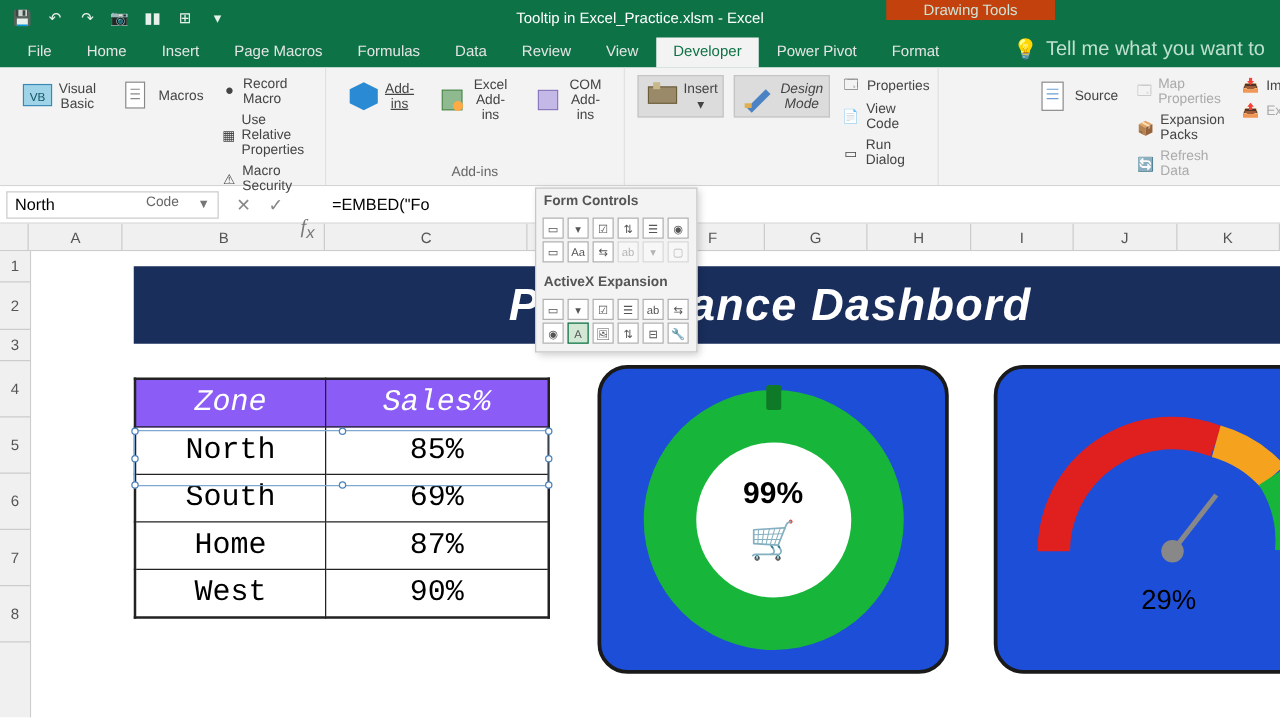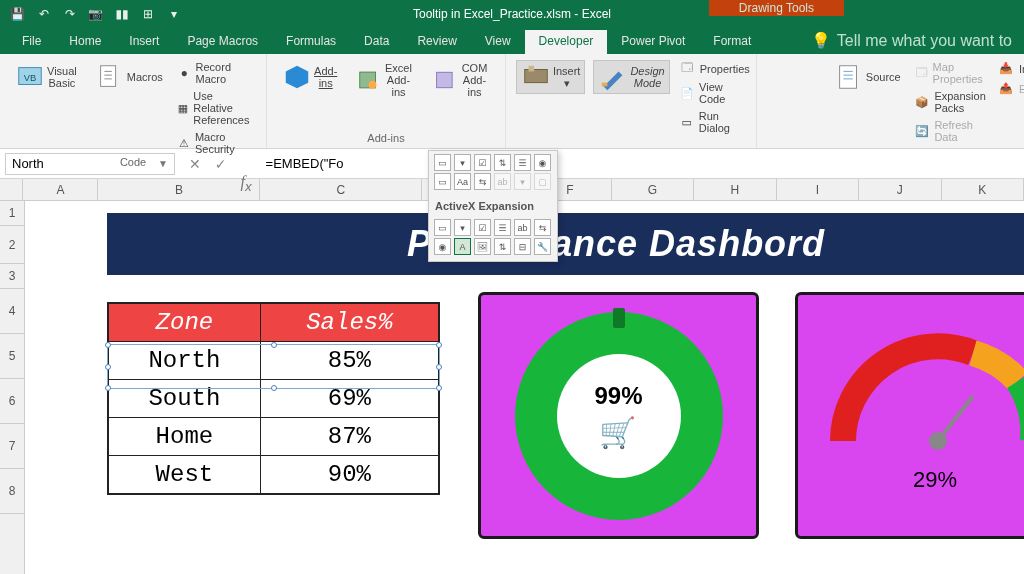--- a/index.html
+++ b/index.html
@@ -59,28 +59,28 @@
   .row-h:nth-child(2){height:38px;}
   .row-h:nth-child(3){height:25px;}
 
   .sheet { flex:1; position:relative; background:#fff; }
 
   
   .banner { position:absolute; left:82px; top:12px; right:0; height:62px; background:#1a2e5c; color:#fff; font-size:36px; font-weight:bold; font-style:italic; display:flex; align-items:center; padding-left:300px; letter-spacing:1px;}
 
   
   .mini-tbl { position:absolute; left:82px; top:101px; width:333px; border:2px solid #222; border-collapse:collapse; }
-  .mini-tbl th { background:#ef4444; color:#fff; font-family:'Courier New',monospace; font-size:24px; padding:5px; border:1px solid #222; font-weight:normal; font-style:italic;}
+  .mini-tbl th { background:#8b5cf6; color:#fff; font-family:'Courier New',monospace; font-size:24px; padding:5px; border:1px solid #222; font-weight:normal; font-style:italic;}
   .mini-tbl td { font-family:'Courier New',monospace; font-size:24px; text-align:center; padding:5px; border:1px solid #222; }
   
   .sel-box { position:absolute; border:1px solid #7da9d1; }
   .sel-box .hdl { position:absolute; width:6px; height:6px; background:#fff; border:1px solid #4c82bc; border-radius:50%; }
 
   
-  .card { position:absolute; border:3px solid #1a1a1a; border-radius:6px; background:#d946ef; }
+  .card { position:absolute; border:3px solid #1a1a1a; border-radius:24px; background:#1d4ed8; }
   .donut-card { left:453px; top:91px; width:281px; height:247px; display:flex; align-items:center; justify-content:center; }
   .donut { width:208px; height:208px; border-radius:50%; background:#17b63a; position:relative; display:flex; align-items:center; justify-content:center;}
   .donut::after{ content:""; position:absolute; width:124px; height:124px; background:#fff; border-radius:50%;}
   .donut .notch{ position:absolute; top:-4px; left:50%; transform:translateX(-50%); width:12px; height:20px; background:#0e7a28; border-radius:2px; z-index:2;}
   .donut-center{ position:absolute; z-index:3; text-align:center; font-weight:bold; font-size:24px;}
   .cart-ic{ font-size:30px; display:block; margin-top:5px;}
 
   
   .gauge-card { left:770px; top:91px; width:280px; height:247px; }
   .gauge-svg{ position:absolute; top:26px; left:25px; }
@@ -141,21 +141,21 @@
           </svg>
         <span>Macros</span>
       </div>
       <div class="list-btns">
         <div class="list-btn">
             <span class="sm-ic">⏺</span>
             <span>Record Macro</span>
           </div>
         <div class="list-btn">
             <span class="sm-ic">▦</span>
-            <span>Use Relative References</span>
+            <span>Use Relative Properties</span>
           </div>
         <div class="list-btn">
             <span class="sm-ic">⚠</span>
             <span>Macro Security</span>
           </div>
       </div>
     </div>
     <div class="group-label">Code</div>
   </div>
 
@@ -253,20 +253,21 @@
         <div class="list-btn disabled">
             <span class="sm-ic">📤</span>
             <span>Export</span>
           </div>
       </div>
     </div>
   </div>
 </div>
 
 <div class="controls-dd">
+  <div class="hdr">Form Controls</div>
   <div class="grid">
     <div class="cell">▭</div>
     <div class="cell">▾</div>
     <div class="cell">☑</div>
     <div class="cell">⇅</div>
     <div class="cell">☰</div>
     <div class="cell">◉</div>
     <div class="cell">▭</div>
     <div class="cell">Aa</div>
     <div class="cell">⇆</div>

